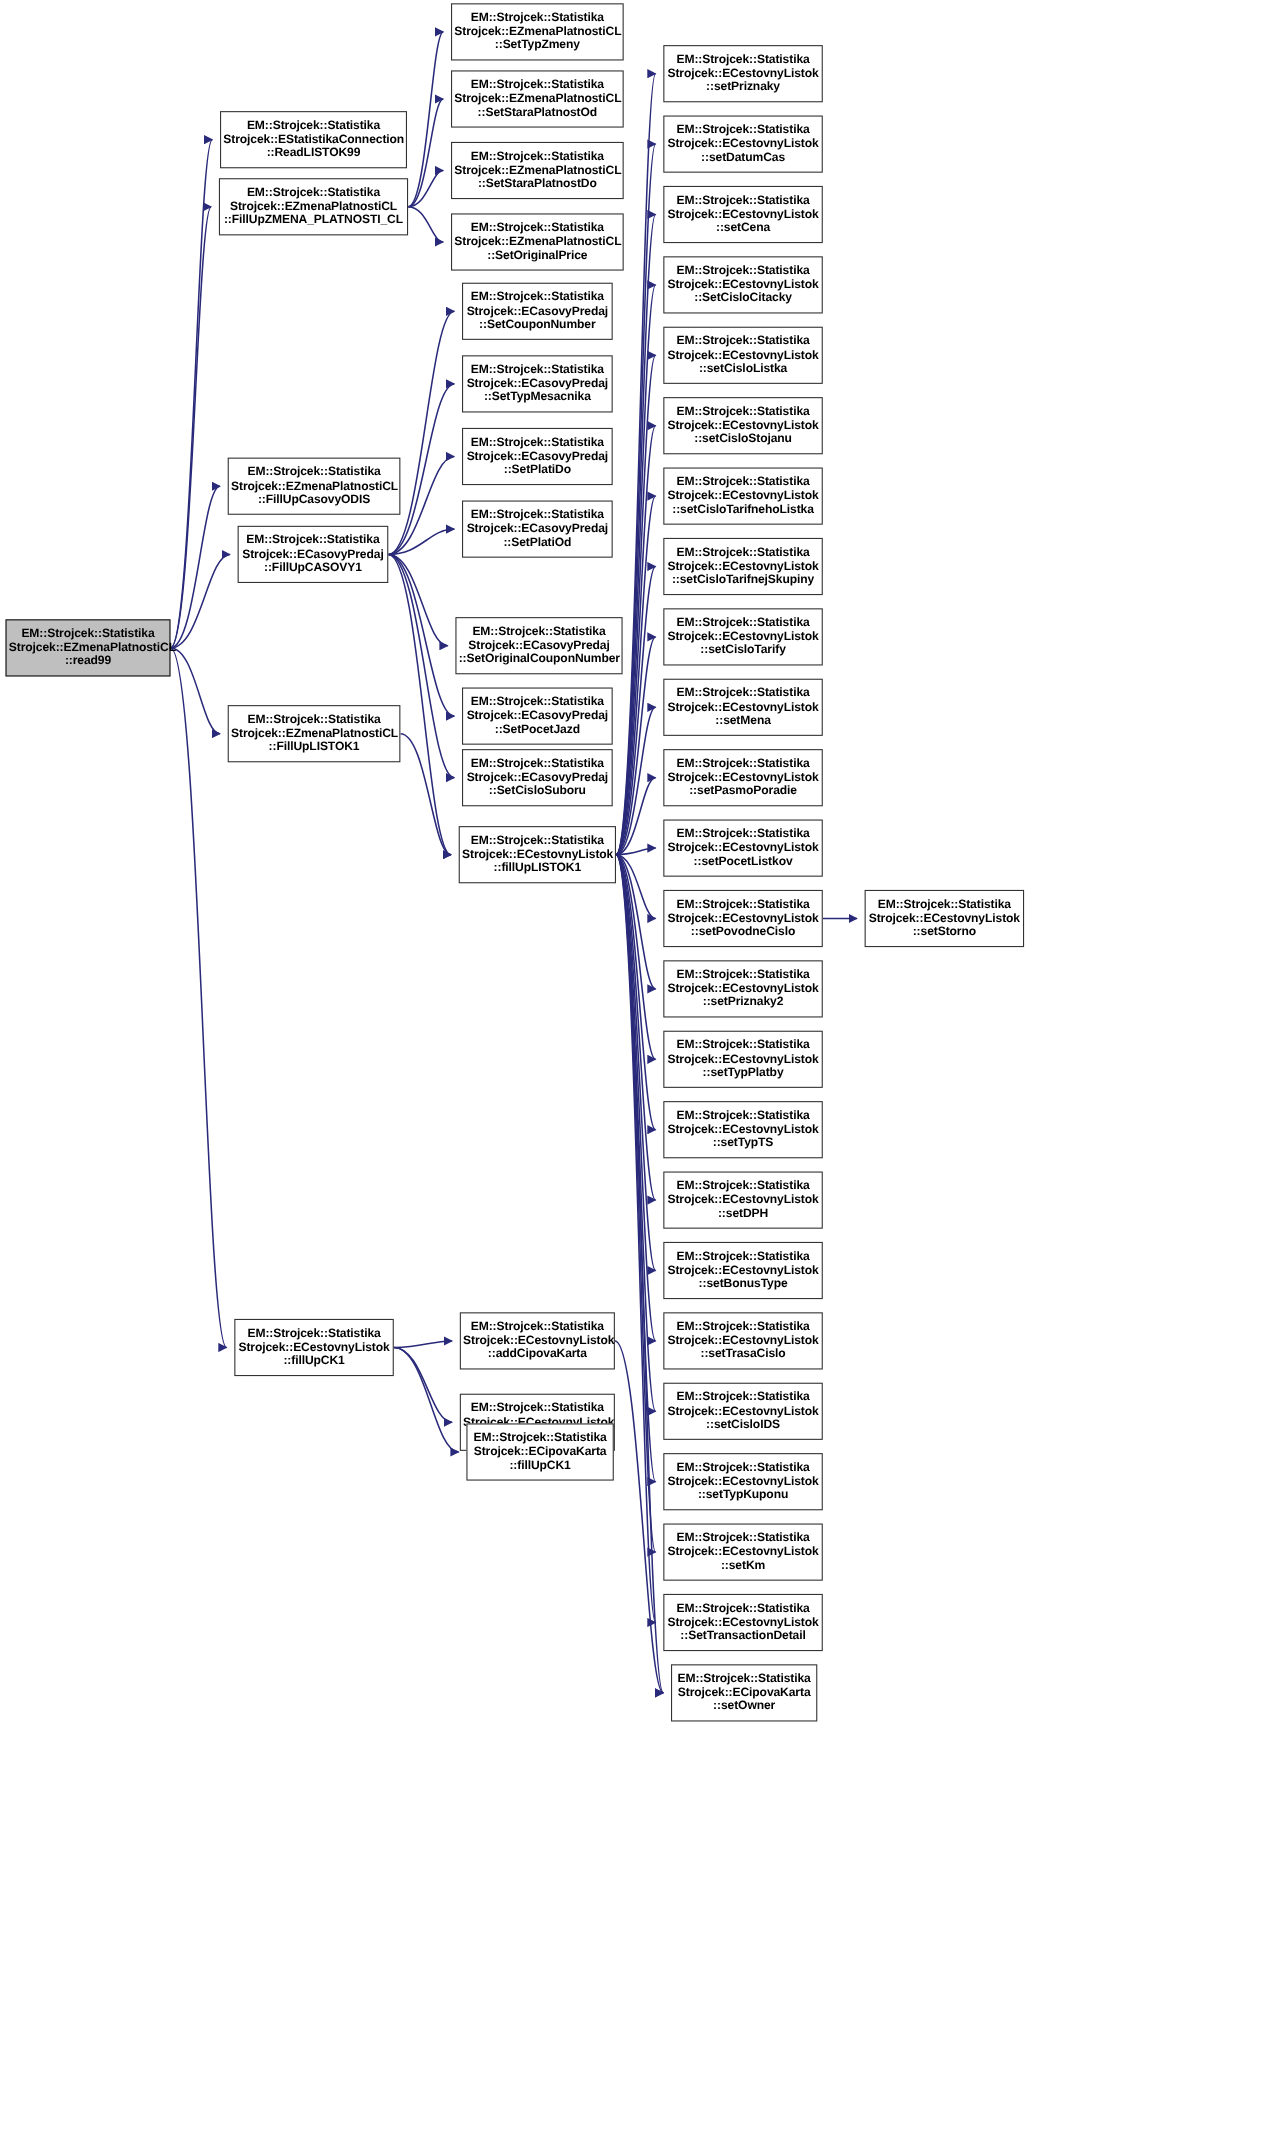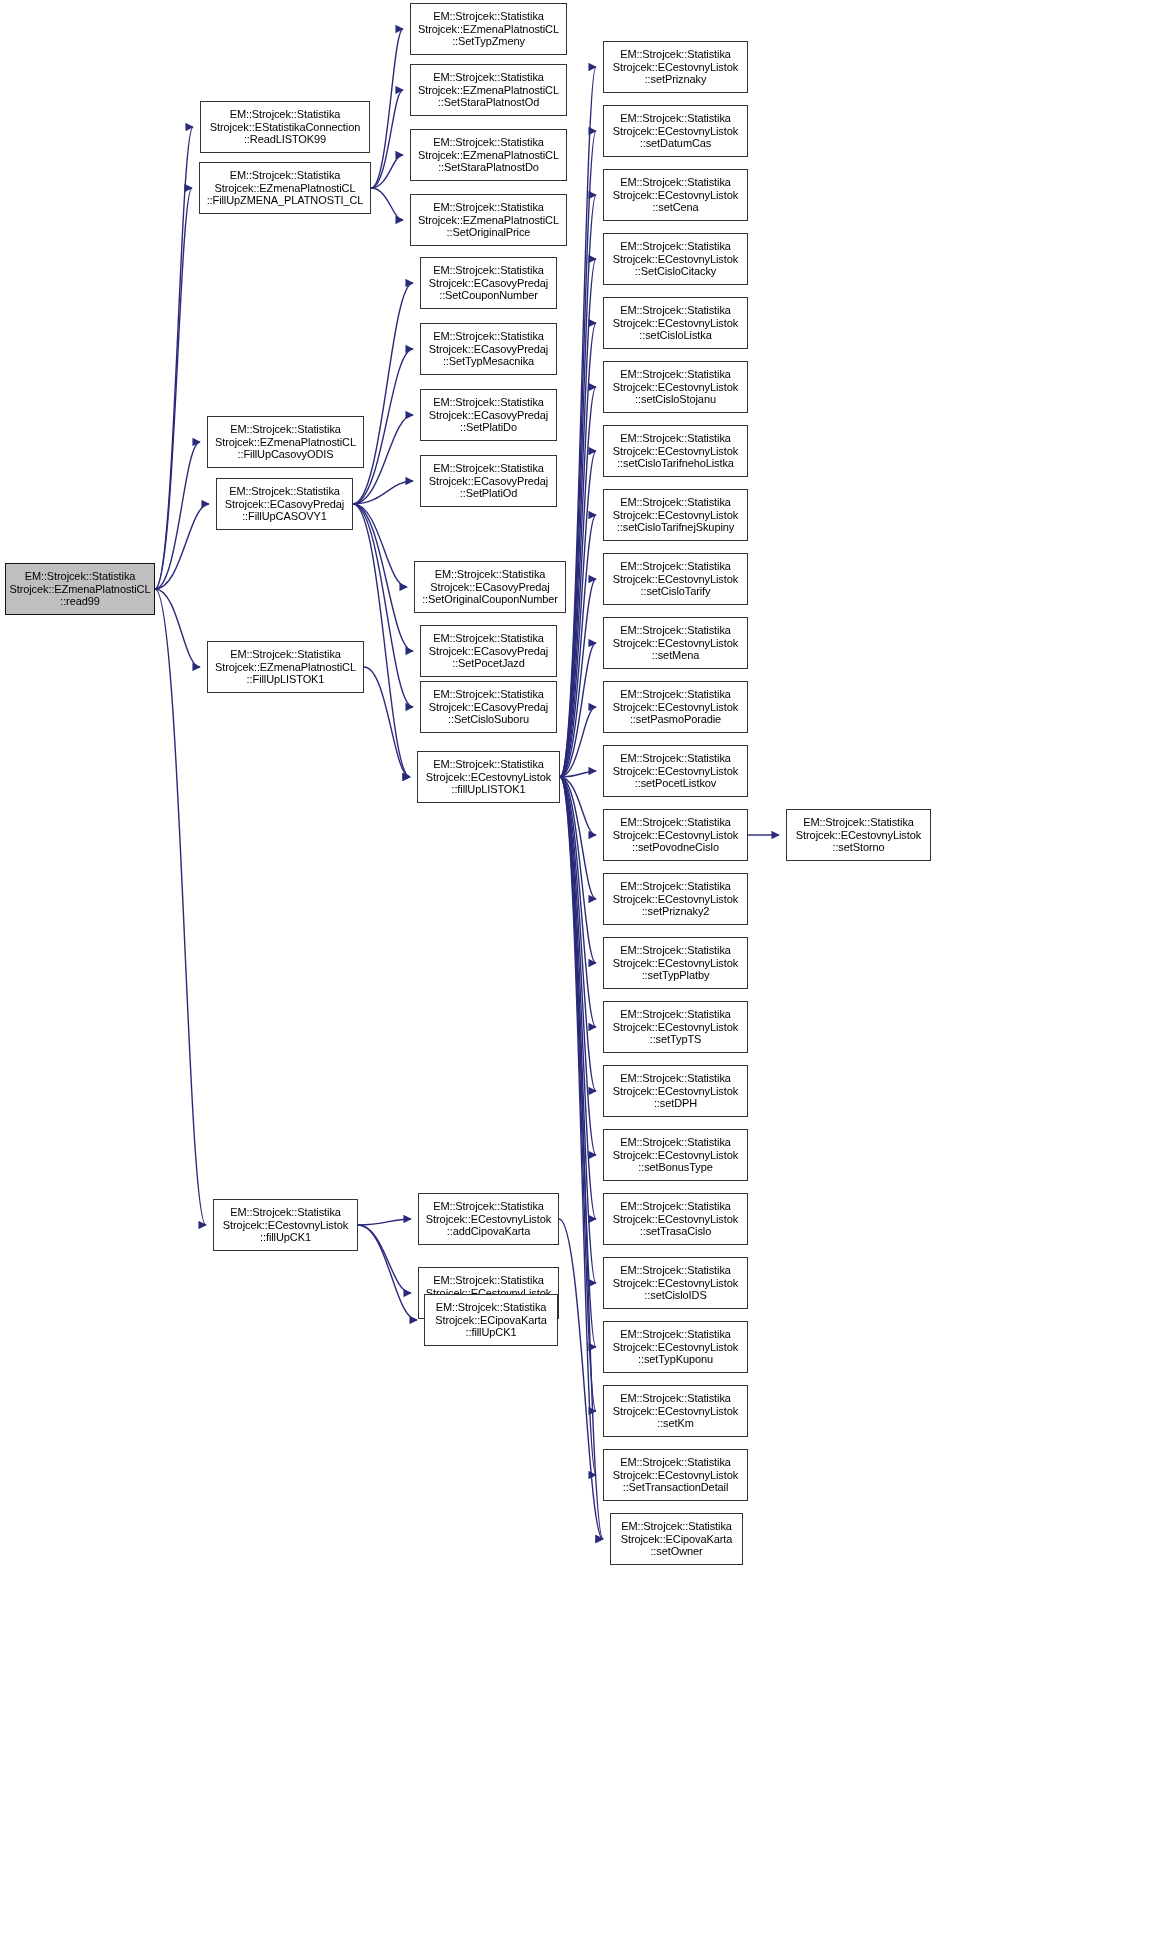--- a/index.html
+++ b/index.html
@@ -23,20 +23,21 @@
     font-size:11px;
     line-height:12.6px;
     text-align:center;
     display:flex;
     flex-direction:column;
     align-items:center;
     justify-content:center;
     white-space:pre-line;
     letter-spacing:-0.1px;
     padding:1px 2px;
+    font-weight:bold;
   }
   .node.root{
     background:#bfbfbf;
     border:1px solid #111111;
   }
   .node .lbl{display:block;width:100%;}
 </style>
 </head>
 <body>
 

